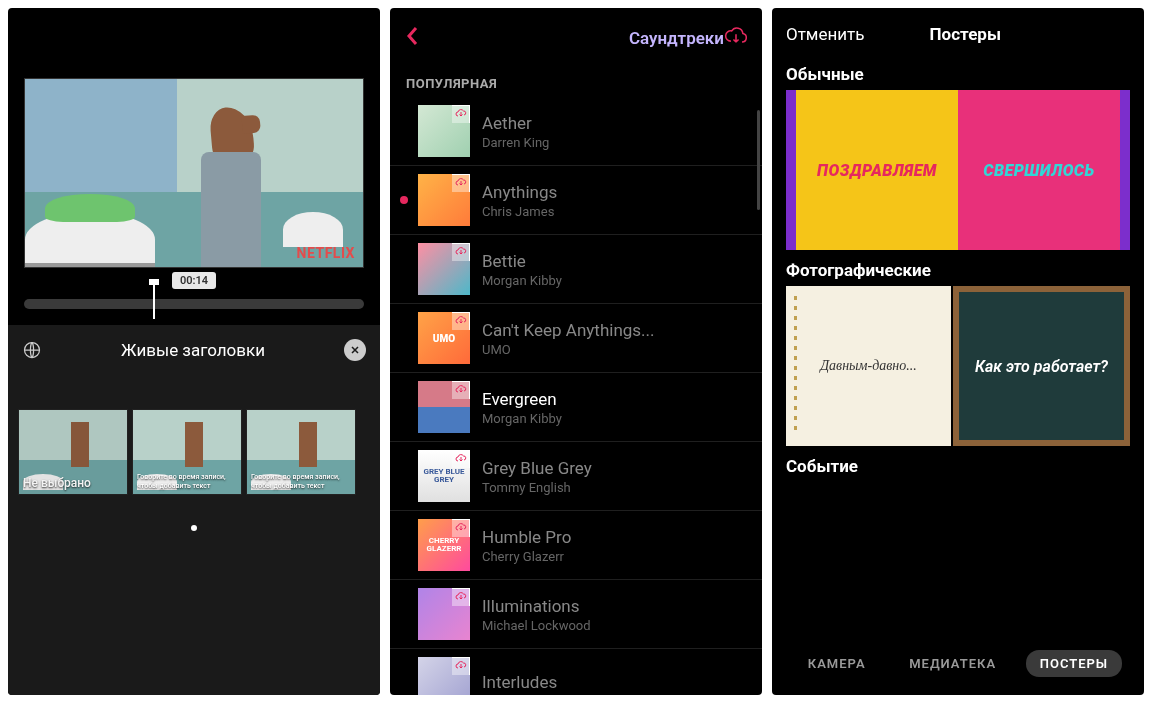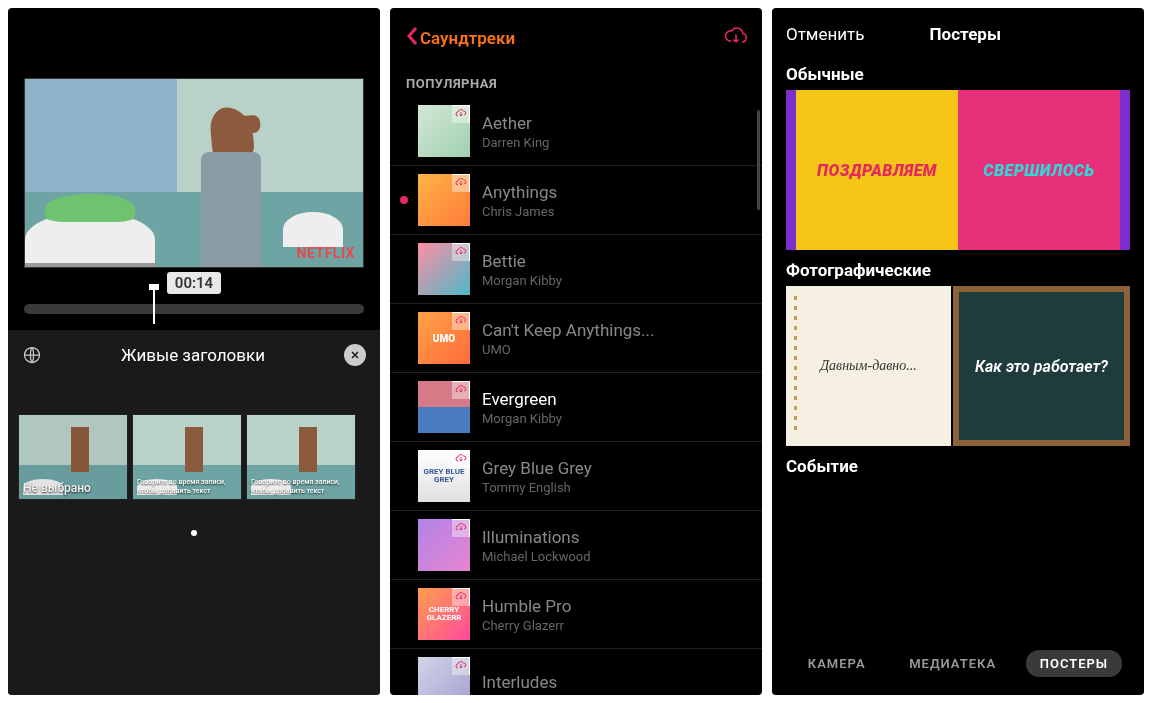--- a/index.html
+++ b/index.html
@@ -17,21 +17,21 @@
 .horse-head { width: 42px; height: 55px; background: #8c5a3c; border-radius: 40% 60% 30% 30%; position: absolute; top: 0; left: 10px; transform: rotate(-5deg); }
 .horse-head::after { content: ""; position: absolute; right: -8px; top: 10px; width: 18px; height: 18px; background: #8c5a3c; border-radius: 0 40% 40% 0; }
 .horse-body { position: absolute; top: 45px; width: 60px; height: 115px; background: #8a9ba5; border-radius: 8px 8px 0 0; }
 .table-left { position: absolute; bottom: 0; left: 0; width: 130px; height: 55px; background: #eee; border-radius: 60% 60% 0 0; border-bottom: 4px solid #999; }
 .table-left::before { content: ""; position: absolute; top: -18px; left: 20px; width: 90px; height: 28px; background: #6ec46e; border-radius: 50% 50% 20% 20%; }
 .table-right { position: absolute; bottom: 20px; right: 20px; width: 60px; height: 35px; background: #eee; border-radius: 50% 50% 0 0; }
 .bg-blue { position: absolute; top: 0; left: 0; width: 45%; height: 60%; background: #8eb3c9; }
 .watermark { position: absolute; bottom: 6px; right: 8px; color: #e54b4b; font-size: 14px; font-weight: bold; letter-spacing: 0.5px; }
 
 .timestamp-wrap { display: flex; justify-content: center; margin-top: 4px; }
-.timestamp { background: #e8e8e8; color: #333; font-size: 15px; font-weight: 600; padding: 2px 8px; border-radius: 3px; }
+.timestamp { background: #e8e8e8; color: #333; font-size: 11px; font-weight: 600; padding: 2px 8px; border-radius: 3px; }
 .timeline-bar { height: 10px; margin: 10px 16px 0; background: #3a3a3a; border-radius: 5px; position: relative; }
 .playhead { position: absolute; left: 38%; top: -14px; width: 2px; height: 34px; background: #fff; }
 .playhead::before { content: ""; position: absolute; top: -6px; left: -4px; width: 10px; height: 6px; background: #fff; }
 
 .live-titles { background: #1a1a1a; margin-top: 16px; flex: 1; display: flex; flex-direction: column; padding-top: 6px; }
 .lt-header { display: flex; align-items: center; padding: 8px 14px; }
 .globe-icon { width: 20px; height: 20px; color: #ccc; }
 .lt-title { flex: 1; text-align: center; color: #fff; font-size: 17px; font-weight: 400; }
 .close-icon { width: 22px; height: 22px; background: #ccc; border-radius: 50%; display: flex; align-items: center; justify-content: center; }
 .close-icon svg { width: 12px; height: 12px; color: #1a1a1a; }
@@ -42,21 +42,21 @@
 .variant .v-horse { position: absolute; left: 48%; top: 12px; width: 18px; height: 45px; background: #8c5a3c; }
 .variant .v-table { position: absolute; bottom: 4px; left: 4px; width: 40px; height: 16px; background: #eee; border-radius: 50% 50% 0 0; }
 .variant-label { position: absolute; bottom: 4px; left: 4px; right: 4px; color: #fff; font-size: 12px; font-weight: 500; text-shadow: 0 1px 2px rgba(0,0,0,0.8); }
 .variant-label.small { font-size: 7px; line-height: 1.2; }
 .variants-dot { width: 6px; height: 6px; background: #fff; border-radius: 50%; margin: 0 auto 12px; }
 
 
 .mid-header { display: flex; align-items: center; padding: 16px 14px 14px; }
 .back-icon { color: #e6285e; }
 .back-icon svg { width: 16px; height: 24px; }
-.mid-title { flex: 1; text-align: left; color: #f97316; font-size: 17px; font-weight: 600; }
+.mid-title { flex: 1; text-align: right; color: #c4b5fd; font-size: 17px; font-weight: 600; }
 .download-icon { color: #e6285e; }
 .download-icon svg { width: 24px; height: 22px; }
 
 .section-title { color: #aaa; font-size: 13px; font-weight: 700; padding: 10px 16px 6px; letter-spacing: 0.5px; }
 .track-list { flex: 1; overflow-y: auto; }
 .track { display: flex; align-items: center; padding: 8px 16px 8px 28px; border-bottom: 1px solid #1f1f1f; position: relative; }
 .track.playing::before { content: ""; position: absolute; left: 10px; width: 8px; height: 8px; background: #e6285e; border-radius: 50%; }
 .album-art { width: 52px; height: 52px; margin-right: 12px; position: relative; flex-shrink: 0; }
 .album-art .dl-badge { position: absolute; top: 0; right: 0; width: 18px; height: 18px; background: rgba(255,255,255,0.4); border-top: 1px solid #fff; border-right: 1px solid #fff; }
 .album-art .dl-badge svg { width: 12px; height: 12px; color: #e6285e; position: absolute; top: 2px; right: 2px; }
@@ -251,44 +251,44 @@
                 <path d="M18 14a4 4 0 0 0-1-8 6 6 0 0 0-11 2 4 4 0 0 0 0 8M12 8v8m0 0l-3-3m3 3l3-3"></path>
               </svg>
             </span>
           </div>
           <div class="track-text">
             <div class="track-title">Grey Blue Grey</div>
             <div class="track-artist">Tommy English</div>
           </div>
         </div>
         <div class="track">
+          <div class="album-art art-7">
+            <span>CHERRY GLAZERR</span>
+            <span class="dl-badge">
+              <svg viewBox="0 0 24 24" fill="none" stroke="currentColor" stroke-width="2">
+                <path d="M18 14a4 4 0 0 0-1-8 6 6 0 0 0-11 2 4 4 0 0 0 0 8M12 8v8m0 0l-3-3m3 3l3-3"></path>
+              </svg>
+            </span>
+          </div>
+          <div class="track-text">
+            <div class="track-title">Humble Pro</div>
+            <div class="track-artist">Cherry Glazerr</div>
+          </div>
+        </div>
+        <div class="track">
           <div class="album-art art-8">
             <span class="dl-badge">
               <svg viewBox="0 0 24 24" fill="none" stroke="currentColor" stroke-width="2">
                 <path d="M18 14a4 4 0 0 0-1-8 6 6 0 0 0-11 2 4 4 0 0 0 0 8M12 8v8m0 0l-3-3m3 3l3-3"></path>
               </svg>
             </span>
           </div>
           <div class="track-text">
             <div class="track-title">Illuminations</div>
             <div class="track-artist">Michael Lockwood</div>
-          </div>
-        </div>
-        <div class="track">
-          <div class="album-art art-7">
-            <span>CHERRY GLAZERR</span>
-            <span class="dl-badge">
-              <svg viewBox="0 0 24 24" fill="none" stroke="currentColor" stroke-width="2">
-                <path d="M18 14a4 4 0 0 0-1-8 6 6 0 0 0-11 2 4 4 0 0 0 0 8M12 8v8m0 0l-3-3m3 3l3-3"></path>
-              </svg>
-            </span>
-          </div>
-          <div class="track-text">
-            <div class="track-title">Humble Pro</div>
-            <div class="track-artist">Cherry Glazerr</div>
           </div>
         </div>
         <div class="track">
           <div class="album-art art-9">
             <span class="dl-badge">
               <svg viewBox="0 0 24 24" fill="none" stroke="currentColor" stroke-width="2">
                 <path d="M18 14a4 4 0 0 0-1-8 6 6 0 0 0-11 2 4 4 0 0 0 0 8M12 8v8m0 0l-3-3m3 3l3-3"></path>
               </svg>
             </span>
           </div>

